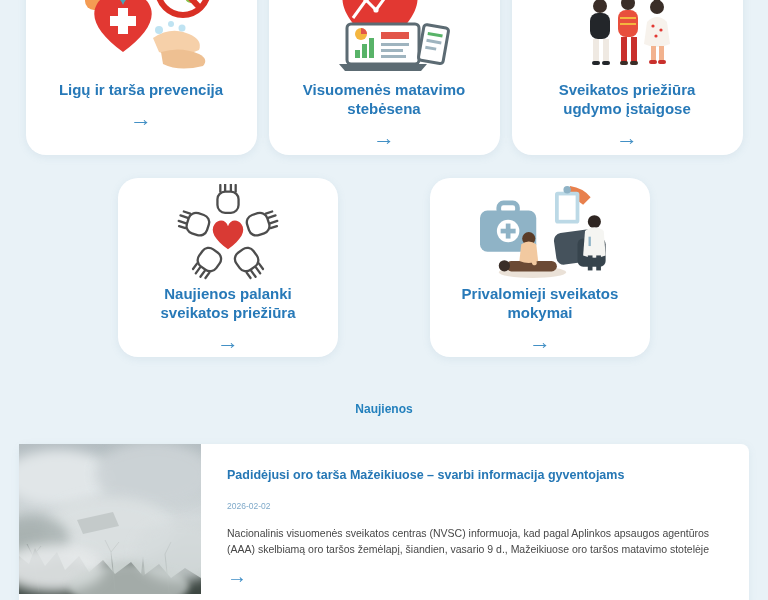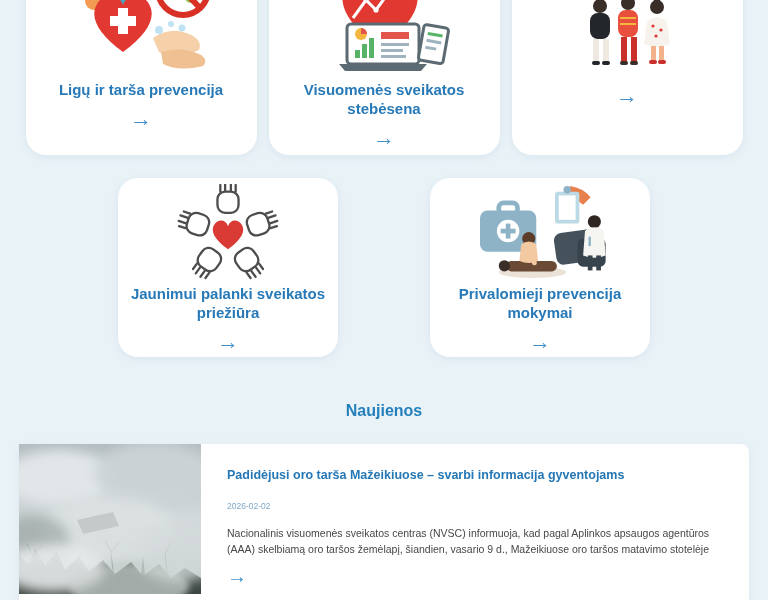--- a/index.html
+++ b/index.html
@@ -21,21 +21,21 @@
   .card-sm .icon-wrap{height:96px;margin-top:6px;}
   .card-title{
     color:#2779b8;font-weight:bold;font-size:15px;line-height:19px;
     text-align:center;max-width:195px;margin-top:4px;
   }
   .card-arrow{
     color:#4390c5;font-size:22px;line-height:22px;margin-top:9px;font-weight:400;
   }
   .news-heading{
     position:absolute;top:402px;left:0;width:768px;text-align:center;
-    color:#2380bd;font-size:16px;font-weight:bold;
+    color:#2380bd;font-size:12px;font-weight:bold;
   }
   .news-card{
     position:absolute;left:19px;top:444px;width:730px;height:164px;
     background:#fff;border-radius:8px;display:flex;box-shadow:0 2px 8px rgba(110,145,170,.10);
   }
   .news-photo{width:182px;height:150px;flex:0 0 182px;display:block;cursor:pointer;}
   .news-body{padding:24px 30px 0 26px;}
   .news-title{
     color:#2577b5;font-size:12.5px;font-weight:bold;line-height:15px;cursor:pointer;
   }
@@ -104,21 +104,21 @@
         <path d="M30 104 L118 104 L112 111 L36 111 Z" fill="#5c6b73"></path>
 
         <g transform="rotate(10 124 84)">
           <rect x="112" y="66" width="25" height="36" rx="3" fill="#ffffff" stroke="#5c6b73" stroke-width="3"></rect>
           <rect x="117" y="73" width="15" height="3" fill="#58b368"></rect>
             <rect x="117" y="80" width="15" height="3" fill="#9fb4bf"></rect>
             <rect x="117" y="87" width="11" height="3" fill="#9fb4bf"></rect>
         </g>
       </svg>
     </span>
-    <div class="card-title">Visuomenės sveikatos stebėsena</div>
+    <div class="card-title">Visuomenės matavimo stebėsena</div>
     <div class="card-arrow">→</div>
   </div>
 
   <div class="card card-lg">
     <span class="icon-wrap">
       <svg width="130" height="115" viewBox="0 0 130 115">
 
         <path d="M65 34 C50 24 45 15 50 8 C54 2 63 3 65 10 C67 3 76 2 80 8 C85 15 80 24 65 34 Z" fill="#e23832"></path>
         <polyline points="52,17 59,17 62,11 66,23 69,13 72,17 78,17" fill="none" stroke="#ffffff" stroke-width="2"></polyline>
 
@@ -143,20 +143,21 @@
         <path d="M85 62 q10 -10 20 0 l3 22 q-13 6 -26 0 Z" fill="#f7f2ec"></path>
         <circle cx="91" cy="66" r="1.6" fill="#e23832"></circle>
           <circle cx="99" cy="70" r="1.6" fill="#e23832"></circle>
           <circle cx="94" cy="76" r="1.6" fill="#e23832"></circle>
         <rect x="89" y="86" width="5" height="16" fill="#f2b28e"></rect>
           <rect x="97" y="86" width="5" height="16" fill="#f2b28e"></rect>
         <rect x="87" y="100" width="8" height="4" rx="2" fill="#c9302c"></rect>
           <rect x="96" y="100" width="8" height="4" rx="2" fill="#c9302c"></rect>
       </svg>
     </span>
+    <div class="card-title">Sveikatos priežiūra ugdymo įstaigose</div>
     <div class="card-arrow">→</div>
   </div>
 </div>
 
 <div class="row2">
 
   <div class="card card-sm">
     <span class="icon-wrap">
       <svg width="108" height="96" viewBox="0 0 108 100">
         <g stroke="#4d4d4d" stroke-width="2.4" fill="#ffffff" stroke-linecap="round">
@@ -192,21 +193,21 @@
             <rect x="43" y="8" width="22" height="22" rx="8"></rect>
             <line x1="46" y1="8" x2="46" y2="1"></line>
               <line x1="51" y1="7" x2="51" y2="-1"></line>
               <line x1="57" y1="7" x2="57" y2="-1"></line>
               <line x1="62" y1="8" x2="62" y2="1"></line>
           </g>
         </g>
         <path d="M54 68 C40 58 35 49 40 42 C44 36 52 37 54 44 C56 37 64 36 68 42 C73 49 68 58 54 68 Z" fill="#d93a34"></path>
       </svg>
     </span>
-    <div class="card-title">Jaunimui palanki sveikatos priežiūra</div>
+    <div class="card-title">Naujienos palanki sveikatos priežiūra</div>
     <div class="card-arrow">→</div>
   </div>
 
   <div class="card card-sm">
     <span class="icon-wrap">
       <svg width="150" height="96" viewBox="0 0 160 102">
 
         <rect x="96" y="50" width="44" height="34" rx="8" fill="#45525c" transform="rotate(-8 118 67)"></rect>
         <rect x="120" y="58" width="30" height="30" rx="6" fill="#37444d"></rect>
 
@@ -228,21 +229,21 @@
         <path d="M60 64 q8 -6 16 0 l2 18 q-10 4 -20 0 Z" fill="#f2c9a0"></path>
         <line x1="70" y1="72" x2="74" y2="84" stroke="#f2c9a0" stroke-width="5" stroke-linecap="round"></line>
 
         <circle cx="138" cy="40" r="7" fill="#2f2622"></circle>
         <path d="M128 50 q10 -8 20 0 l2 26 q-12 5 -24 0 Z" fill="#f5f5f2"></path>
         <line x1="133" y1="56" x2="133" y2="66" stroke="#8fb3c6" stroke-width="2.5"></line>
         <rect x="131" y="76" width="5" height="16" fill="#37444d"></rect>
           <rect x="140" y="76" width="5" height="16" fill="#37444d"></rect>
       </svg>
     </span>
-    <div class="card-title">Privalomieji prevencija mokymai</div>
+    <div class="card-title">Privalomieji sveikatos mokymai</div>
     <div class="card-arrow">→</div>
   </div>
 </div>
 
 <div class="news-heading">Naujienos</div>
 
 <div class="news-card">
   <svg class="news-photo" viewBox="0 0 182 150" preserveAspectRatio="none">
     <defs>
       <linearGradient id="skyg" x1="0" y1="0" x2="0" y2="1">

